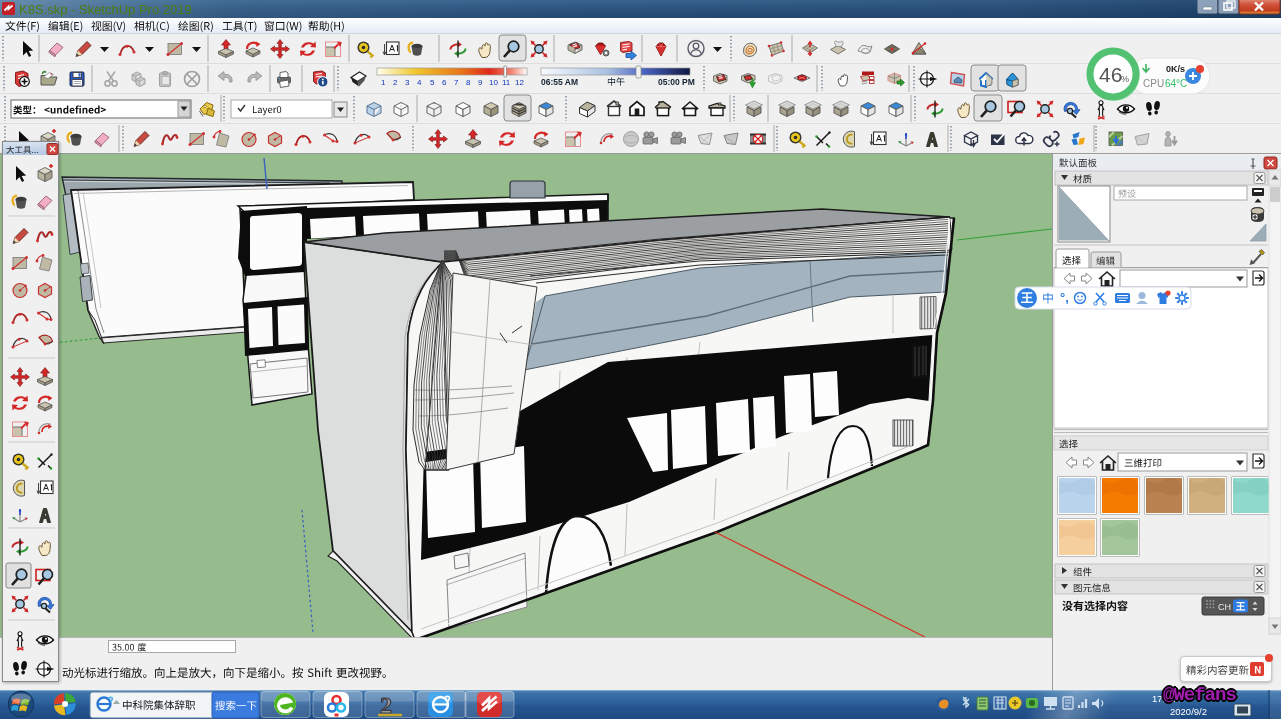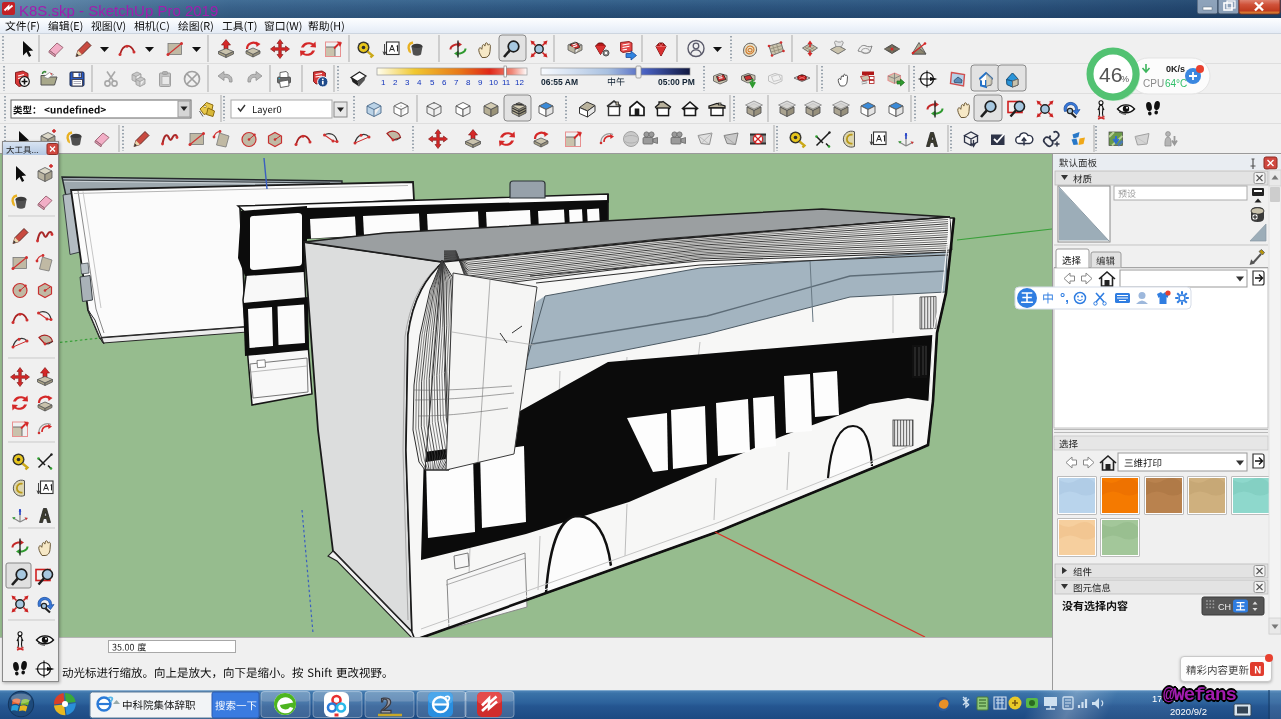--- a/index.html
+++ b/index.html
@@ -6,21 +6,21 @@
 .abs{position:absolute}
 </style></head><body>
 <div id="root">
 <div class="abs" style="left:0;top:0;width:1281px;height:18px;background:linear-gradient(180deg,#39668f 0%,#2e5781 40%,#24496f 100%)">
 <div class="abs" style="left:0;top:0;width:1281px;height:18px;background:linear-gradient(90deg,rgba(150,180,205,.5),rgba(100,140,175,.2) 18%,rgba(60,90,130,0) 45%,rgba(30,60,100,.25) 78%,rgba(15,40,75,.45))"></div>
 </div>
 <svg class="abs" style="left:2px;top:2px" width="14" height="14">
       <rect x="0" y="0" width="13" height="13" rx="2" fill="#c22026"></rect>
       <path d="M2.5 8.5 L6.5 4.5 L6.5 7 L10.5 3.5" stroke="#fff" stroke-width="1.8" fill="none"></path>
     </svg>
-<div class="abs" style="left:19px;top:2px;font-size:15px;color:#a21caf">K8S.skp - SketchUp Pro 2019</div>
+<div class="abs" style="left:19px;top:2px;font-size:13px;color:#4d7c0f">K8S.skp - SketchUp Pro 2019</div>
 <svg class="abs" style="left:1197px;top:0" width="84" height="16">
 <defs>
         <linearGradient id="closeg" x1="0" y1="0" x2="0" y2="1">
           <stop offset="0" stop-color="#e7a092"></stop>
           <stop offset=".45" stop-color="#d0523a"></stop>
           <stop offset=".8" stop-color="#c03b1f"></stop>
           <stop offset="1" stop-color="#e8a03c"></stop>
         </linearGradient>
       </defs>
 <rect x="0" y="-3" width="21" height="17" rx="2" fill="#b9c8d8" fill-opacity=".7" stroke="#31455c"></rect>

